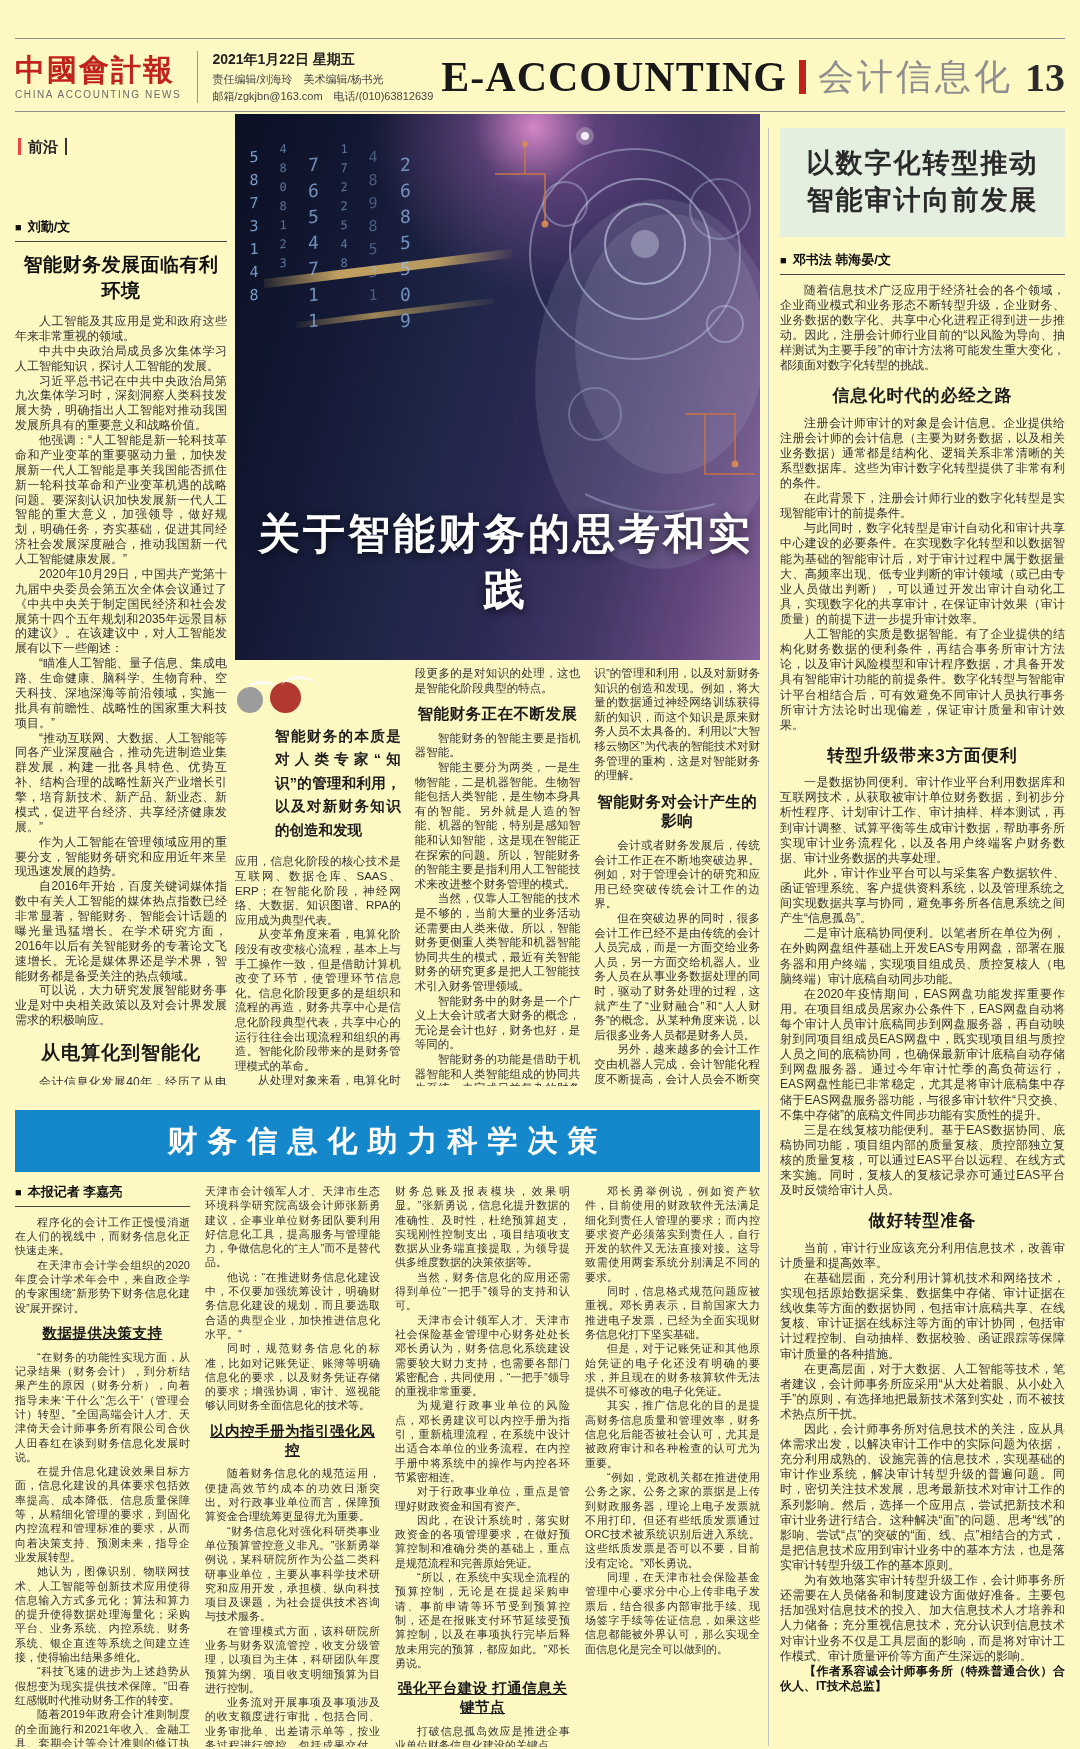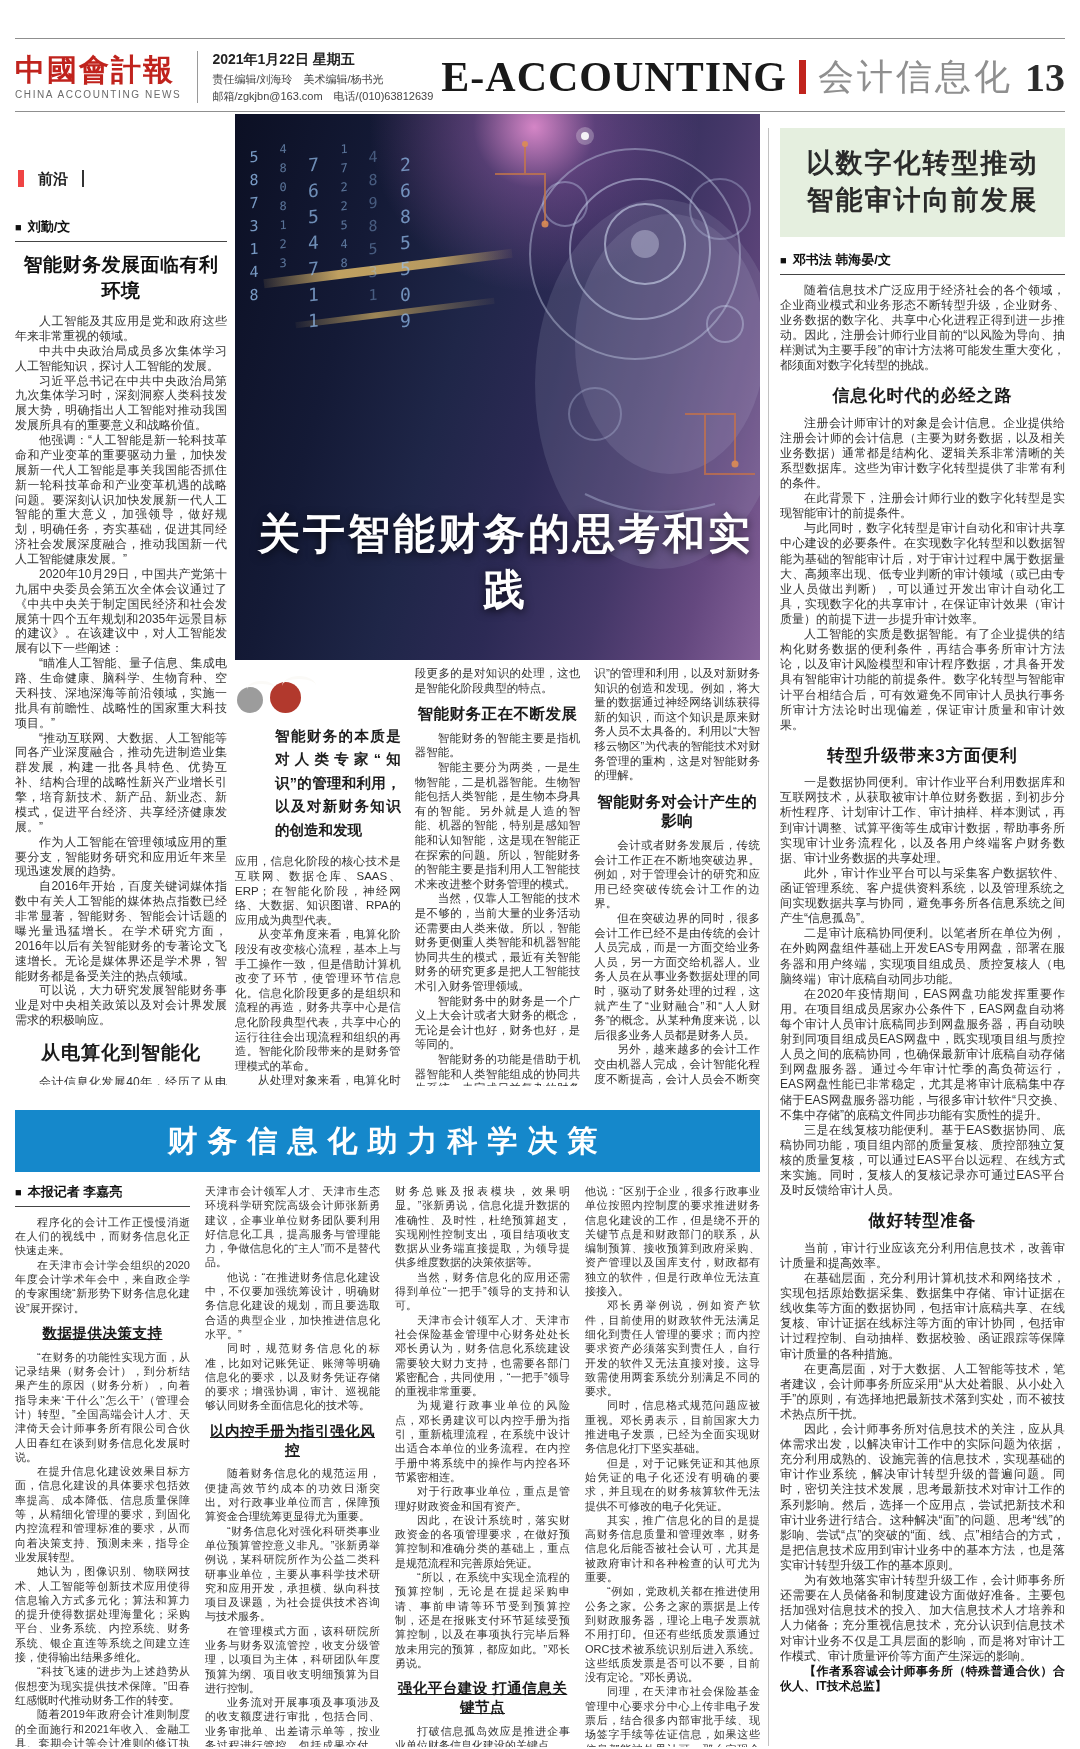--- a/index.html
+++ b/index.html
@@ -1,34 +1,34 @@
 <!DOCTYPE html>
 <html><head>
 <meta charset="utf-8">
 <style>
   html,body{margin:0;padding:0;background:#e8e6e2;}
-  .page{position:relative;width:1080px;height:1749px;margin:0 auto;background:#ffffff;
+  .page{position:relative;width:1080px;height:1749px;margin:0 auto;background:#fef9c3;
         font-family:"Liberation Sans",sans-serif;color:#2d2d2d;overflow:hidden;}
   .hrule{position:absolute;left:15px;right:15px;border-top:1px solid #8f8f8f;}
   
   .masthead{position:absolute;left:15px;top:46px;width:1050px;height:62px;display:flex;align-items:center;}
   .logo-block{flex:0 0 auto;}
   .logo-cn{font-family:"Liberation Serif",serif;font-weight:900;font-size:30px;color:#c0231d;letter-spacing:2px;line-height:1.05;}
   .logo-en{font-size:10px;color:#6a6a6a;letter-spacing:1.6px;margin-top:3px;}
   .mh-divider{width:1px;height:52px;background:#9a9a9a;margin:0 14px 0 16px;}
   .date-block{font-size:11px;line-height:1.55;color:#444;}
   .date-line{font-weight:700;font-size:14px;color:#222;}
   .mh-right{margin-left:auto;display:flex;align-items:center;gap:12px;white-space:nowrap;}
   .section-en{font-family:"Liberation Serif",serif;font-weight:900;font-size:42px;color:#191919;letter-spacing:1px;}
   .red-bar{width:7px;height:34px;background:#c0231d;}
   .section-cn{font-size:36px;color:#8f8f8f;letter-spacing:3px;}
   .page-num{font-size:40px;font-weight:700;color:#2b2b2b;font-family:"Liberation Serif",serif;}
   
   .section-label{position:absolute;left:18px;top:138px;font-size:15px;font-weight:700;color:#222;
-                 border-left:6px solid #ef4444;border-right:2px solid #333;padding:0 14px;line-height:17px;margin-top:32px;}
+                 border-left:3px solid #ef4444;border-right:2px solid #333;padding:0 7px;line-height:17px;}
   
   .hero{position:absolute;left:235px;top:114px;width:525px;height:546px;overflow:hidden;
         background:linear-gradient(105deg,#0c1024 0%,#141a36 24%,#1f2648 42%,#2c2a55 58%,#443768 74%,#64487f 88%,#86639a 100%);}
   .hero-glow{position:absolute;left:0;top:0;right:0;height:60%;
         background:radial-gradient(circle at 57% 4%,rgba(244,150,220,.85) 0%,rgba(190,110,200,.35) 14%,rgba(0,0,0,0) 38%);}
   .hero-streak{position:absolute;left:28px;top:150px;width:250px;height:9px;transform:rotate(-7deg);
         background:linear-gradient(90deg,rgba(210,170,90,.1),rgba(222,184,104,.85) 30%,rgba(222,184,104,.8) 70%,rgba(210,170,90,.05));}
   .hero-streak2{position:absolute;left:60px;top:196px;width:200px;height:6px;transform:rotate(-7deg);
         background:linear-gradient(90deg,rgba(205,170,100,.05),rgba(214,178,98,.7) 40%,rgba(205,170,100,.05));}
   .digits{position:absolute;left:10px;top:4px;height:400px;display:flex;gap:13px;overflow:hidden;}
@@ -236,21 +236,20 @@
         <p class="blk-p">当然，财务信息化的应用还需得到单位“一把手”领导的支持和认可。</p>
         <p class="blk-p">天津市会计领军人才、天津市社会保险基金管理中心财务处处长邓长勇认为，财务信息化系统建设需要较大财力支持，也需要各部门紧密配合，共同使用，“一把手”领导的重视非常重要。</p>
         <p class="blk-p">为规避行政事业单位的风险点，邓长勇建议可以内控手册为指引，重新梳理流程，在系统中设计出适合本单位的业务流程。在内控手册中将系统中的操作与内控各环节紧密相连。</p>
         <p class="blk-p">对于行政事业单位，重点是管理好财政资金和国有资产。</p>
         <p class="blk-p">因此，在设计系统时，落实财政资金的各项管理要求，在做好预算控制和准确分类的基础上，重点是规范流程和完善原始凭证。</p>
         <p class="blk-p">“所以，在系统中实现全流程的预算控制，无论是在提起采购申请、事前申请等环节受到预算控制，还是在报账支付环节延续受预算控制，以及在事项执行完毕后释放未用完的预算，都应如此。”邓长勇说。</p>
         <div class="blk-h">强化平台建设 打通信息关键节点</div>
         <p class="blk-p">打破信息孤岛效应是推进企事业单位财务信息化建设的关键点。</p>
       </div>
     <div class="b-col">
-        <p class="blk-cont">他说：“区别于企业，很多行政事业单位按照内控制度的要求推进财务信息化建设的工作，但是绕不开的关键节点是和财政部门的联系，从编制预算、接收预算到政府采购、资产管理以及国库支付，财政都有独立的软件，但是行政单位无法直接接入。</p>
         <p class="blk-p">邓长勇举例说，例如资产软件，目前使用的财政软件无法满足细化到责任人管理的要求；而内控要求资产必须落实到责任人，自行开发的软件又无法直接对接。这导致需使用两套系统分别满足不同的要求。</p>
         <p class="blk-p">同时，信息格式规范问题应被重视。邓长勇表示，目前国家大力推进电子发票，已经为全面实现财务信息化打下坚实基础。</p>
         <p class="blk-p">但是，对于记账凭证和其他原始凭证的电子化还没有明确的要求，并且现在的财务核算软件无法提供不可修改的电子化凭证。</p>
         <p class="blk-p">其实，推广信息化的目的是提高财务信息质量和管理效率，财务信息化后能否被社会认可，尤其是被政府审计和各种检查的认可尤为重要。</p>
         <p class="blk-p">“例如，党政机关都在推进使用公务之家。公务之家的票据是上传到财政服务器，理论上电子发票就不用打印。但还有些纸质发票通过ORC技术被系统识别后进入系统。这些纸质发票是否可以不要，目前没有定论。”邓长勇说。</p>
         <p class="blk-p">同理，在天津市社会保险基金管理中心要求分中心上传非电子发票后，结合很多内部审批手续、现场签字手续等佐证信息，如果这些信息都能被外界认可，那么实现全面信息化是完全可以做到的。</p>
       </div>
   </div>
 
   <div class="v-rule"></div>

